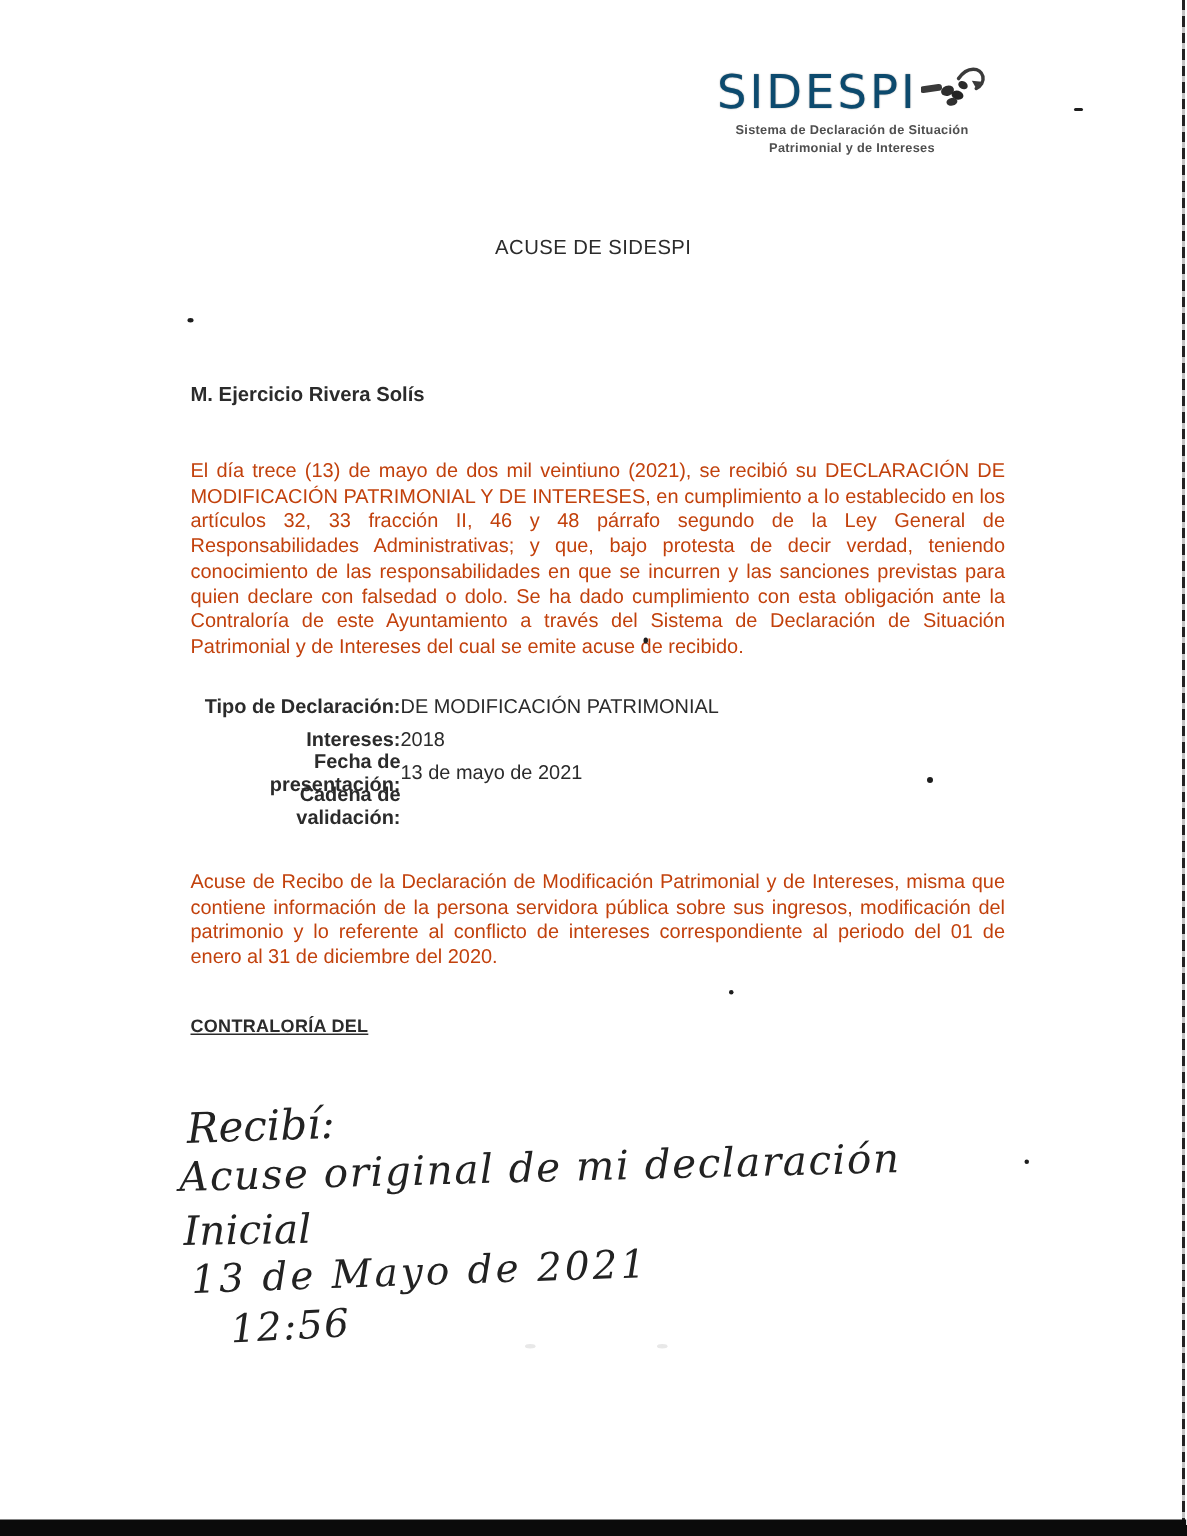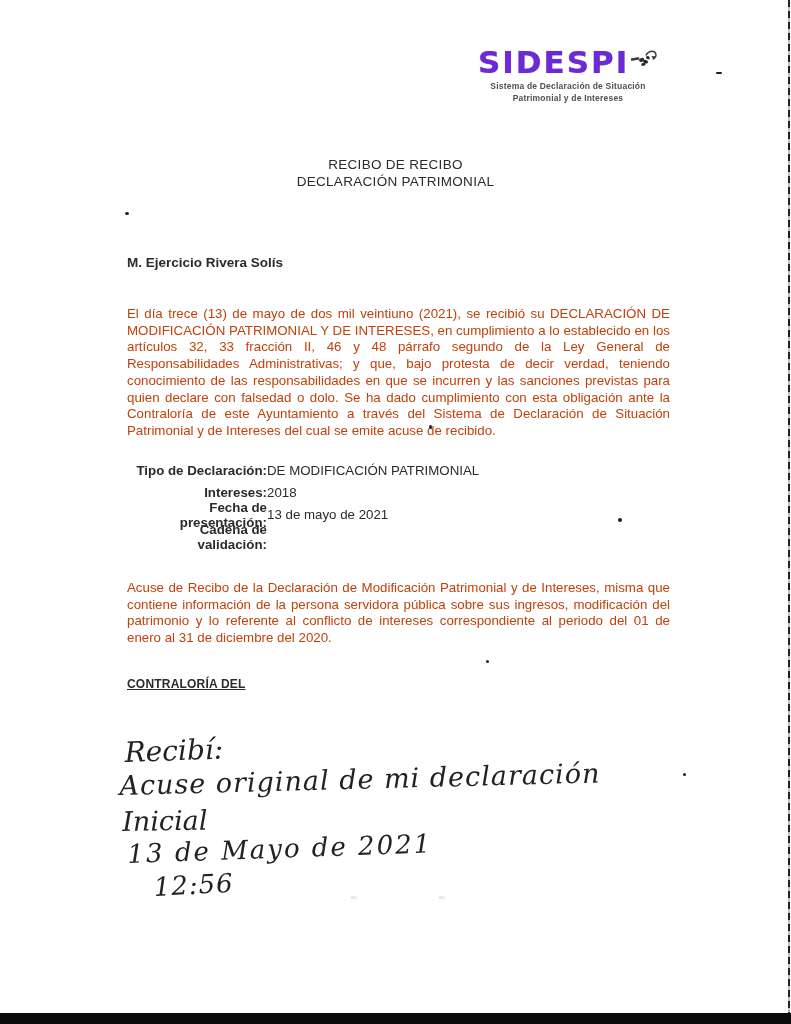--- a/index.html
+++ b/index.html
@@ -5,22 +5,22 @@
   html,body { margin:0; padding:0; background:#ffffff; }
   .page {
     position:relative; width:791px; height:1024px; background:#ffffff;
     overflow:hidden; font-family:"Liberation Sans", sans-serif; color:#2b2b2b;
   }
 
   
   .logo { position:absolute; left:478px; top:44px; width:180px; text-align:center; }
   .logo-top { display:flex; align-items:center; justify-content:center; gap:2px; }
   .logo-word {
-    font-family:"DejaVu Sans", sans-serif; font-weight:bold; font-size:31px;
-    color:#6d28d9; letter-spacing:2px; line-height:34px;
+    font-family:"DejaVu Sans", sans-serif; font-weight:normal; font-size:31px;
+    color:#0c4a6e; letter-spacing:2px; line-height:34px;
     text-shadow:0 0 1px #8a8a8a;
   }
   .logo-icon { width:50px; height:42px; margin-top:-6px; }
   .logo-sub {
     margin-top:1px; font-size:8.5px; font-weight:bold; color:#4f4f4f;
     line-height:10.5px; letter-spacing:0.2px;
   }
 
   
   .title {
@@ -76,22 +76,21 @@
         <ellipse cx="38" cy="22" rx="4.5" ry="3.5" fill="#2b2b2b" transform="rotate(30 38 22)"></ellipse>
         <path d="M34 16 C 42 4, 54 6, 56 14 C 57 19, 54 23, 50 25" stroke="#3a3a3a" stroke-width="3.2" fill="none" stroke-linecap="round"></path>
         <path d="M50 25 L46 18 L55 19 Z" fill="#3a3a3a"></path>
       </svg>
     </div>
     <div class="logo-sub">Sistema de Declaración de Situación</div>
     <div class="logo-sub">Patrimonial y de Intereses</div>
   </div>
 
   <div class="title">
-    <div>RECIBO DE RECIBO</div>
-    <div>DECLARACIÓN PATRIMONIAL</div>
+    <div>ACUSE DE SIDESPI</div>
   </div>
 
   <div class="recipient">M. Ejercicio Rivera Solís</div>
 
   <div class="para para1">El día trece (13) de mayo de dos mil veintiuno (2021), se recibió su DECLARACIÓN DE MODIFICACIÓN PATRIMONIAL Y DE INTERESES, en cumplimiento a lo establecido en los artículos 32, 33 fracción II, 46 y 48 párrafo segundo de la Ley General de Responsabilidades Administrativas; y que, bajo protesta de decir verdad, teniendo conocimiento de las responsabilidades en que se incurren y las sanciones previstas para quien declare con falsedad o dolo. Se ha dado cumplimiento con esta obligación ante la Contraloría de este Ayuntamiento a través del Sistema de Declaración de Situación Patrimonial y de Intereses del cual se emite acuse de recibido.</div>
 
   <div class="fields">
     <div class="field-row">
       <span class="field-label">Tipo de Declaración:</span>
       <span class="field-value">DE MODIFICACIÓN PATRIMONIAL</span>

